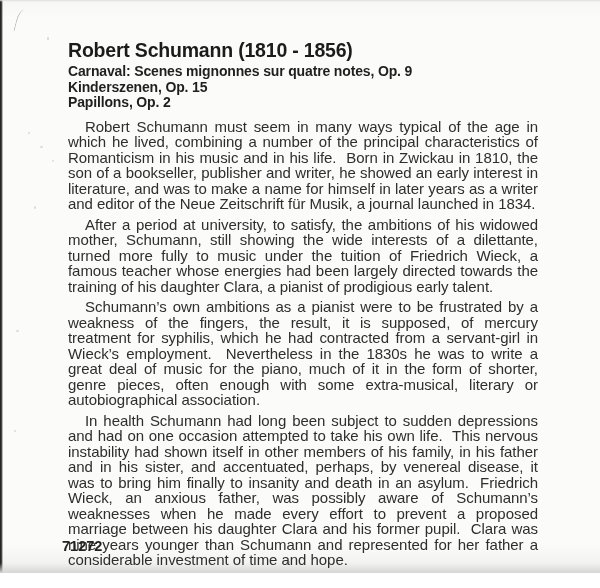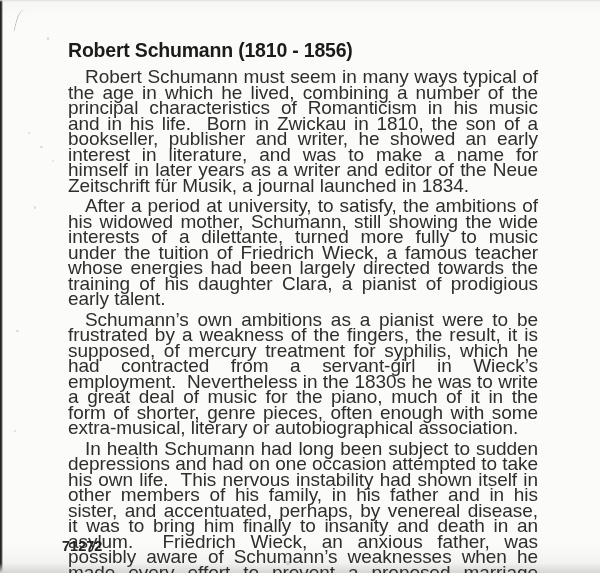--- a/index.html
+++ b/index.html
@@ -46,21 +46,21 @@
     font-size: 19.5px; line-height: 21px; font-weight: bold;
     color: #1b1b1b; letter-spacing: -0.2px;
   }
   .works { margin-top: 3px; }
   .work {
     font-size: 14px; line-height: 15.6px; font-weight: bold;
     color: #1f1f1f; letter-spacing: -0.15px;
   }
   .para {
     margin: 5px 0 0 0; padding: 0;
-    font-size: 19px; line-height: 15.5px;
+    font-size: 15px; line-height: 15.5px;
     text-align: justify; text-indent: 17px;
     color: #2e2e2e; letter-spacing: -0.05px;
     white-space: pre-wrap;
   }
   .para:first-of-type { margin-top: 8px; }
 
   
   .footer {
     position: absolute; left: 62px; right: 38px; top: 538px;
     display: flex; align-items: baseline;
@@ -81,20 +81,25 @@
   <div class="speck" style="left:40px; top:146px; width:3px; height:2px; opacity:.3;"></div>
   <div class="speck" style="left:52px; top:160px; width:2px; height:2px; opacity:.25;"></div>
   <div class="speck" style="left:34px; top:206px; width:2px; height:3px; opacity:.3;"></div>
   <div class="speck" style="left:16px; top:330px; width:3px; height:2px; opacity:.3;"></div>
   <div class="speck" style="left:14px; top:430px; width:2px; height:2px; opacity:.3;"></div>
   <div class="speck" style="left:286px; top:561px; width:4px; height:4px; opacity:.3; border-radius:1px;"></div>
 
   <div class="content">
     <h1 class="title">Robert Schumann (1810 - 1856)</h1>
 
+    <div class="works">
+      <div class="work">Carnaval: Scenes mignonnes sur quatre notes, Op. 9</div>
+      <div class="work">Kinderszenen, Op. 15</div>
+      <div class="work">Papillons, Op. 2</div>
+    </div>
 
     <p class="para">Robert Schumann must seem in many ways typical of the age in which he lived, combining a number of the principal characteristics of Romanticism in his music and in his life.  Born in Zwickau in 1810, the son of a bookseller, publisher and writer, he showed an early interest in literature, and was to make a name for himself in later years as a writer and editor of the Neue Zeitschrift für Musik, a journal launched in 1834.</p>
     <p class="para">After a period at university, to satisfy, the ambitions of his widowed mother, Schumann, still showing the wide interests of a dilettante, turned more fully to music under the tuition of Friedrich Wieck, a famous teacher whose energies had been largely directed towards the training of his daughter Clara, a pianist of prodigious early talent.</p>
     <p class="para">Schumann’s own ambitions as a pianist were to be frustrated by a weakness of the fingers, the result, it is supposed, of mercury treatment for syphilis, which he had contracted from a servant-girl in Wieck’s employment.  Nevertheless in the 1830s he was to write a great deal of music for the piano, much of it in the form of shorter, genre pieces, often enough with some extra-musical, literary or autobiographical association.</p>
     <p class="para">In health Schumann had long been subject to sudden depressions and had on one occasion attempted to take his own life.  This nervous instability had shown itself in other members of his family, in his father and in his sister, and accentuated, perhaps, by venereal disease, it was to bring him finally to insanity and death in an asylum.  Friedrich Wieck, an anxious father, was possibly aware of Schumann’s weaknesses when he made every effort to prevent a proposed marriage between his daughter Clara and his former pupil.  Clara was nine years younger than Schumann and represented for her father a considerable investment of time and hope.</p>
   </div>
 
   <div class="footer">
     <span>7127</span>
     <span>2</span>

